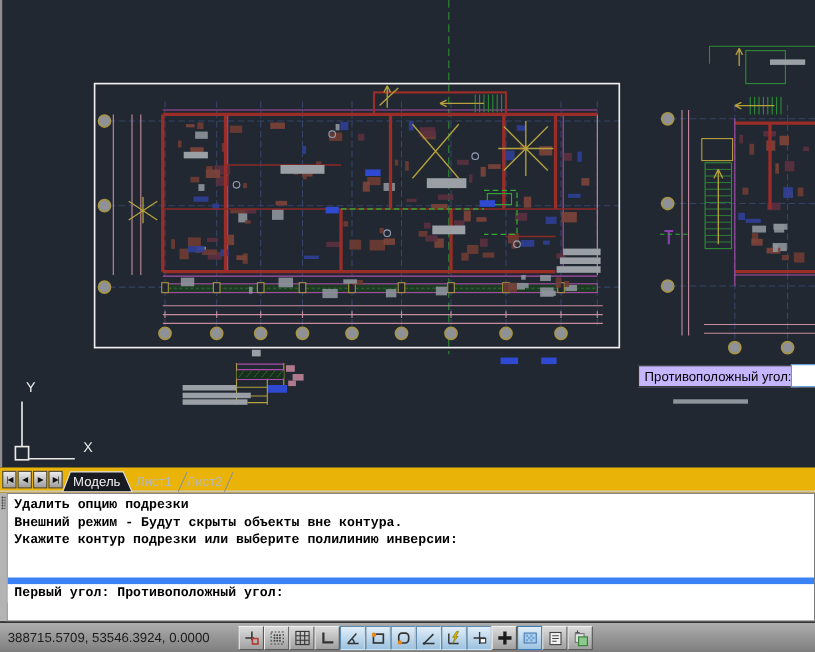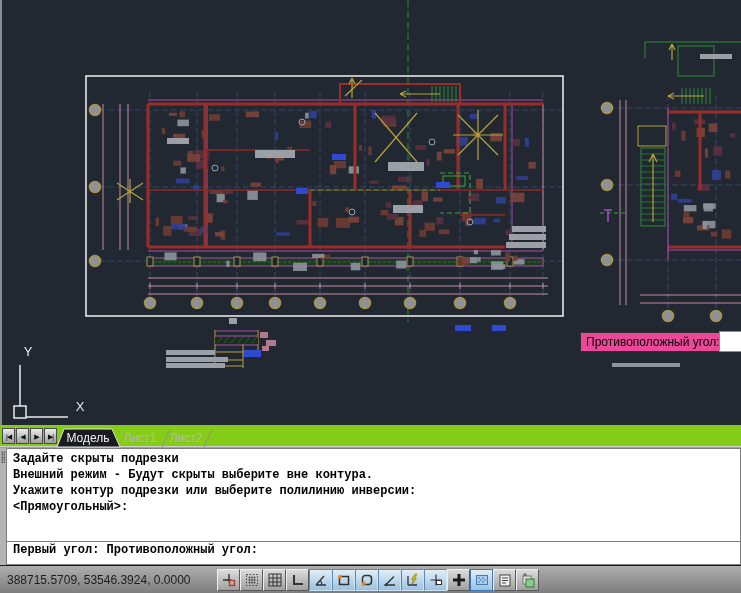--- a/index.html
+++ b/index.html
@@ -2,44 +2,44 @@
 <html><head>
 <meta charset="utf-8">
 <style>
   html,body{margin:0;padding:0;background:#555;}
   #app{position:relative;width:741px;height:593px;overflow:hidden;
        font-family:"Liberation Sans",sans-serif;background:#212831;}
   
   #drawing-area{position:absolute;left:0;top:0;width:741px;height:425px;background:#212831;}
   #cad-svg{position:absolute;left:0;top:0;}
   #dyn-tooltip{position:absolute;left:580px;top:332px;height:16px;line-height:16px;
-       background:#ec4899;border:1px solid #2e2e2e;color:#000;font-size:12px;
+       background:#c4b5fd;border:1px solid #2e2e2e;color:#000;font-size:12px;
        padding:1px 5px;white-space:nowrap;}
   #dyn-edit{position:absolute;left:719px;top:331px;width:21px;height:19px;
        background:#fff;border:1px solid #5b9bd5;}
   
-  #tab-bar{position:absolute;left:0;top:425px;width:741px;height:23px;background:#84cc16;}
+  #tab-bar{position:absolute;left:0;top:425px;width:741px;height:23px;background:#eab308;}
   #tab-nav{position:absolute;left:2px;top:3px;display:flex;gap:1px;}
   .navbtn{width:13px;height:16px;background:linear-gradient(#ececec,#9e9e9e);
        border:1px solid #4a4a4a;color:#111;font-size:7px;line-height:15px;
        text-align:center;letter-spacing:-1px;box-sizing:border-box;cursor:default;}
   
   #command-area{position:absolute;left:0;top:448px;width:741px;height:117px;background:#b4b4b4;}
   #command-grip{position:absolute;left:0;top:1px;width:6px;height:115px;background:#b4b4b4;}
   #command-grip .dots{margin:2px 1px;width:4px;height:12px;
        background-image:radial-gradient(#4d4d4d 0.8px,transparent 0.9px);
        background-size:2.5px 2.5px;}
   #command-text{position:absolute;left:6px;top:0;right:0;bottom:0;background:#fff;
        border:1px solid #7c7c7c;box-sizing:border-box;
        font-family:"Liberation Mono","DejaVu Sans Mono",monospace;
        font-size:12px;font-weight:600;color:#000;}
   #command-history{padding:2px 0 0 6px;}
   #command-history .cline{height:16px;line-height:16px;white-space:pre;}
-  #command-prompt{position:absolute;left:0;right:0;bottom:5px;height:17px;line-height:16px;
-       border-top:1px solid #3b82f6;padding-left:6px;white-space:pre;background:#fff;}
+  #command-prompt{position:absolute;left:0;right:0;bottom:16px;height:17px;line-height:16px;
+       border-top:6px solid #3b82f6;padding-left:6px;white-space:pre;background:#fff;}
   
   #status-bar{position:absolute;left:0;top:565px;width:741px;height:28px;
        background:linear-gradient(#aeaeae,#7e7e7e);border-top:1px solid #1a1a1a;
        box-sizing:border-box;}
   #status-coords{position:absolute;left:0;top:5px;width:208px;height:18px;line-height:18px;
        padding-left:7px;font-size:12px;color:#1c1c1c;}
   #status-buttons{position:absolute;left:217px;top:3px;display:flex;}
   .sbtn{width:23px;height:22px;box-sizing:border-box;margin-right:0px;
        background:linear-gradient(#dcdcdc,#a0a0a0);
        border:1px solid;border-color:#efefef #5a5a5a #5a5a5a #efefef;
@@ -409,24 +409,23 @@
       <div class="navbtn">▶|</div>
     </div>
   </div>
 
   <div id="command-area">
     <div id="command-grip">
         <div class="dots"></div>
       </div>
     <div id="command-text">
       <div id="command-history">
-        <div class="cline">Задайте скрыты подрезки</div>
-        <div class="cline">Внешний режим - Будут скрыты выберите вне контура.</div>
+        <div class="cline">Удалить опцию подрезки</div>
+        <div class="cline">Внешний режим - Будут скрыты объекты вне контура.</div>
         <div class="cline">Укажите контур подрезки или выберите полилинию инверсии:</div>
-        <div class="cline">&lt;Прямоугольный&gt;:</div>
       </div>
       <div id="command-prompt">Первый угол: Противоположный угол:</div>
     </div>
   </div>
 
   <div id="status-bar">
     <div id="status-coords">388715.5709, 53546.3924, 0.0000</div>
     <div id="status-buttons">
       <div class="sbtn" title="">
         <svg width="16" height="16">

